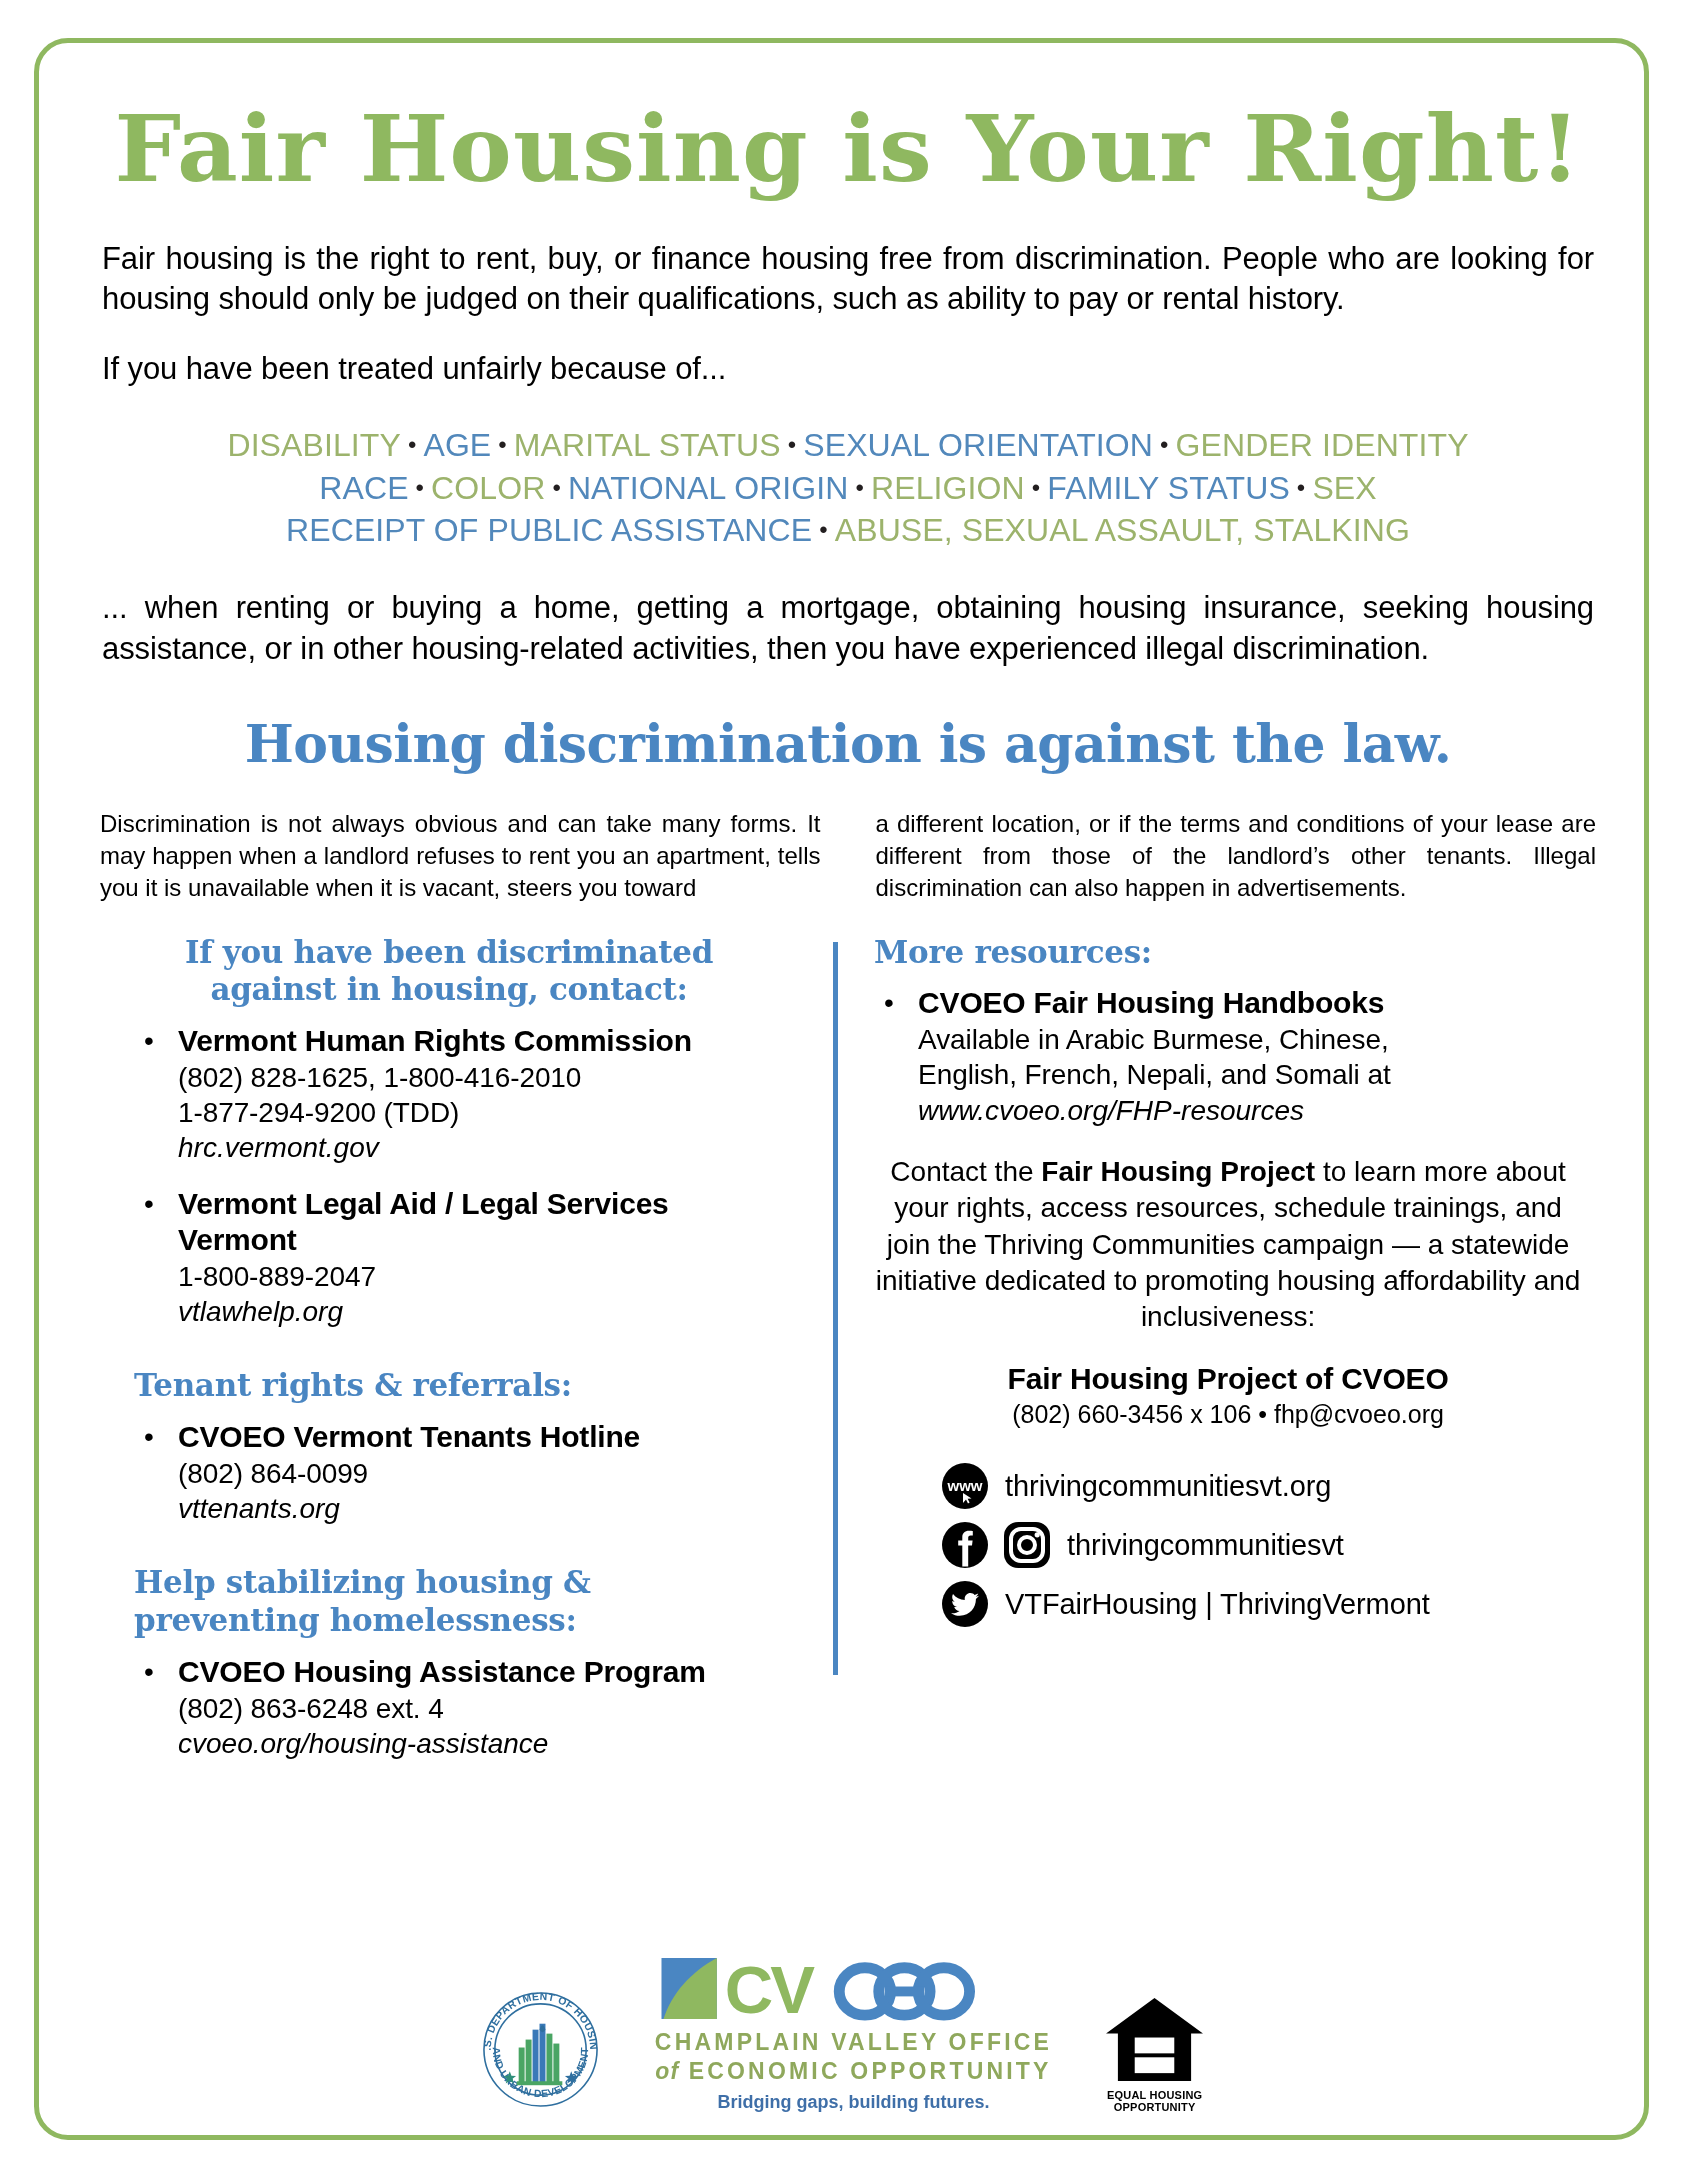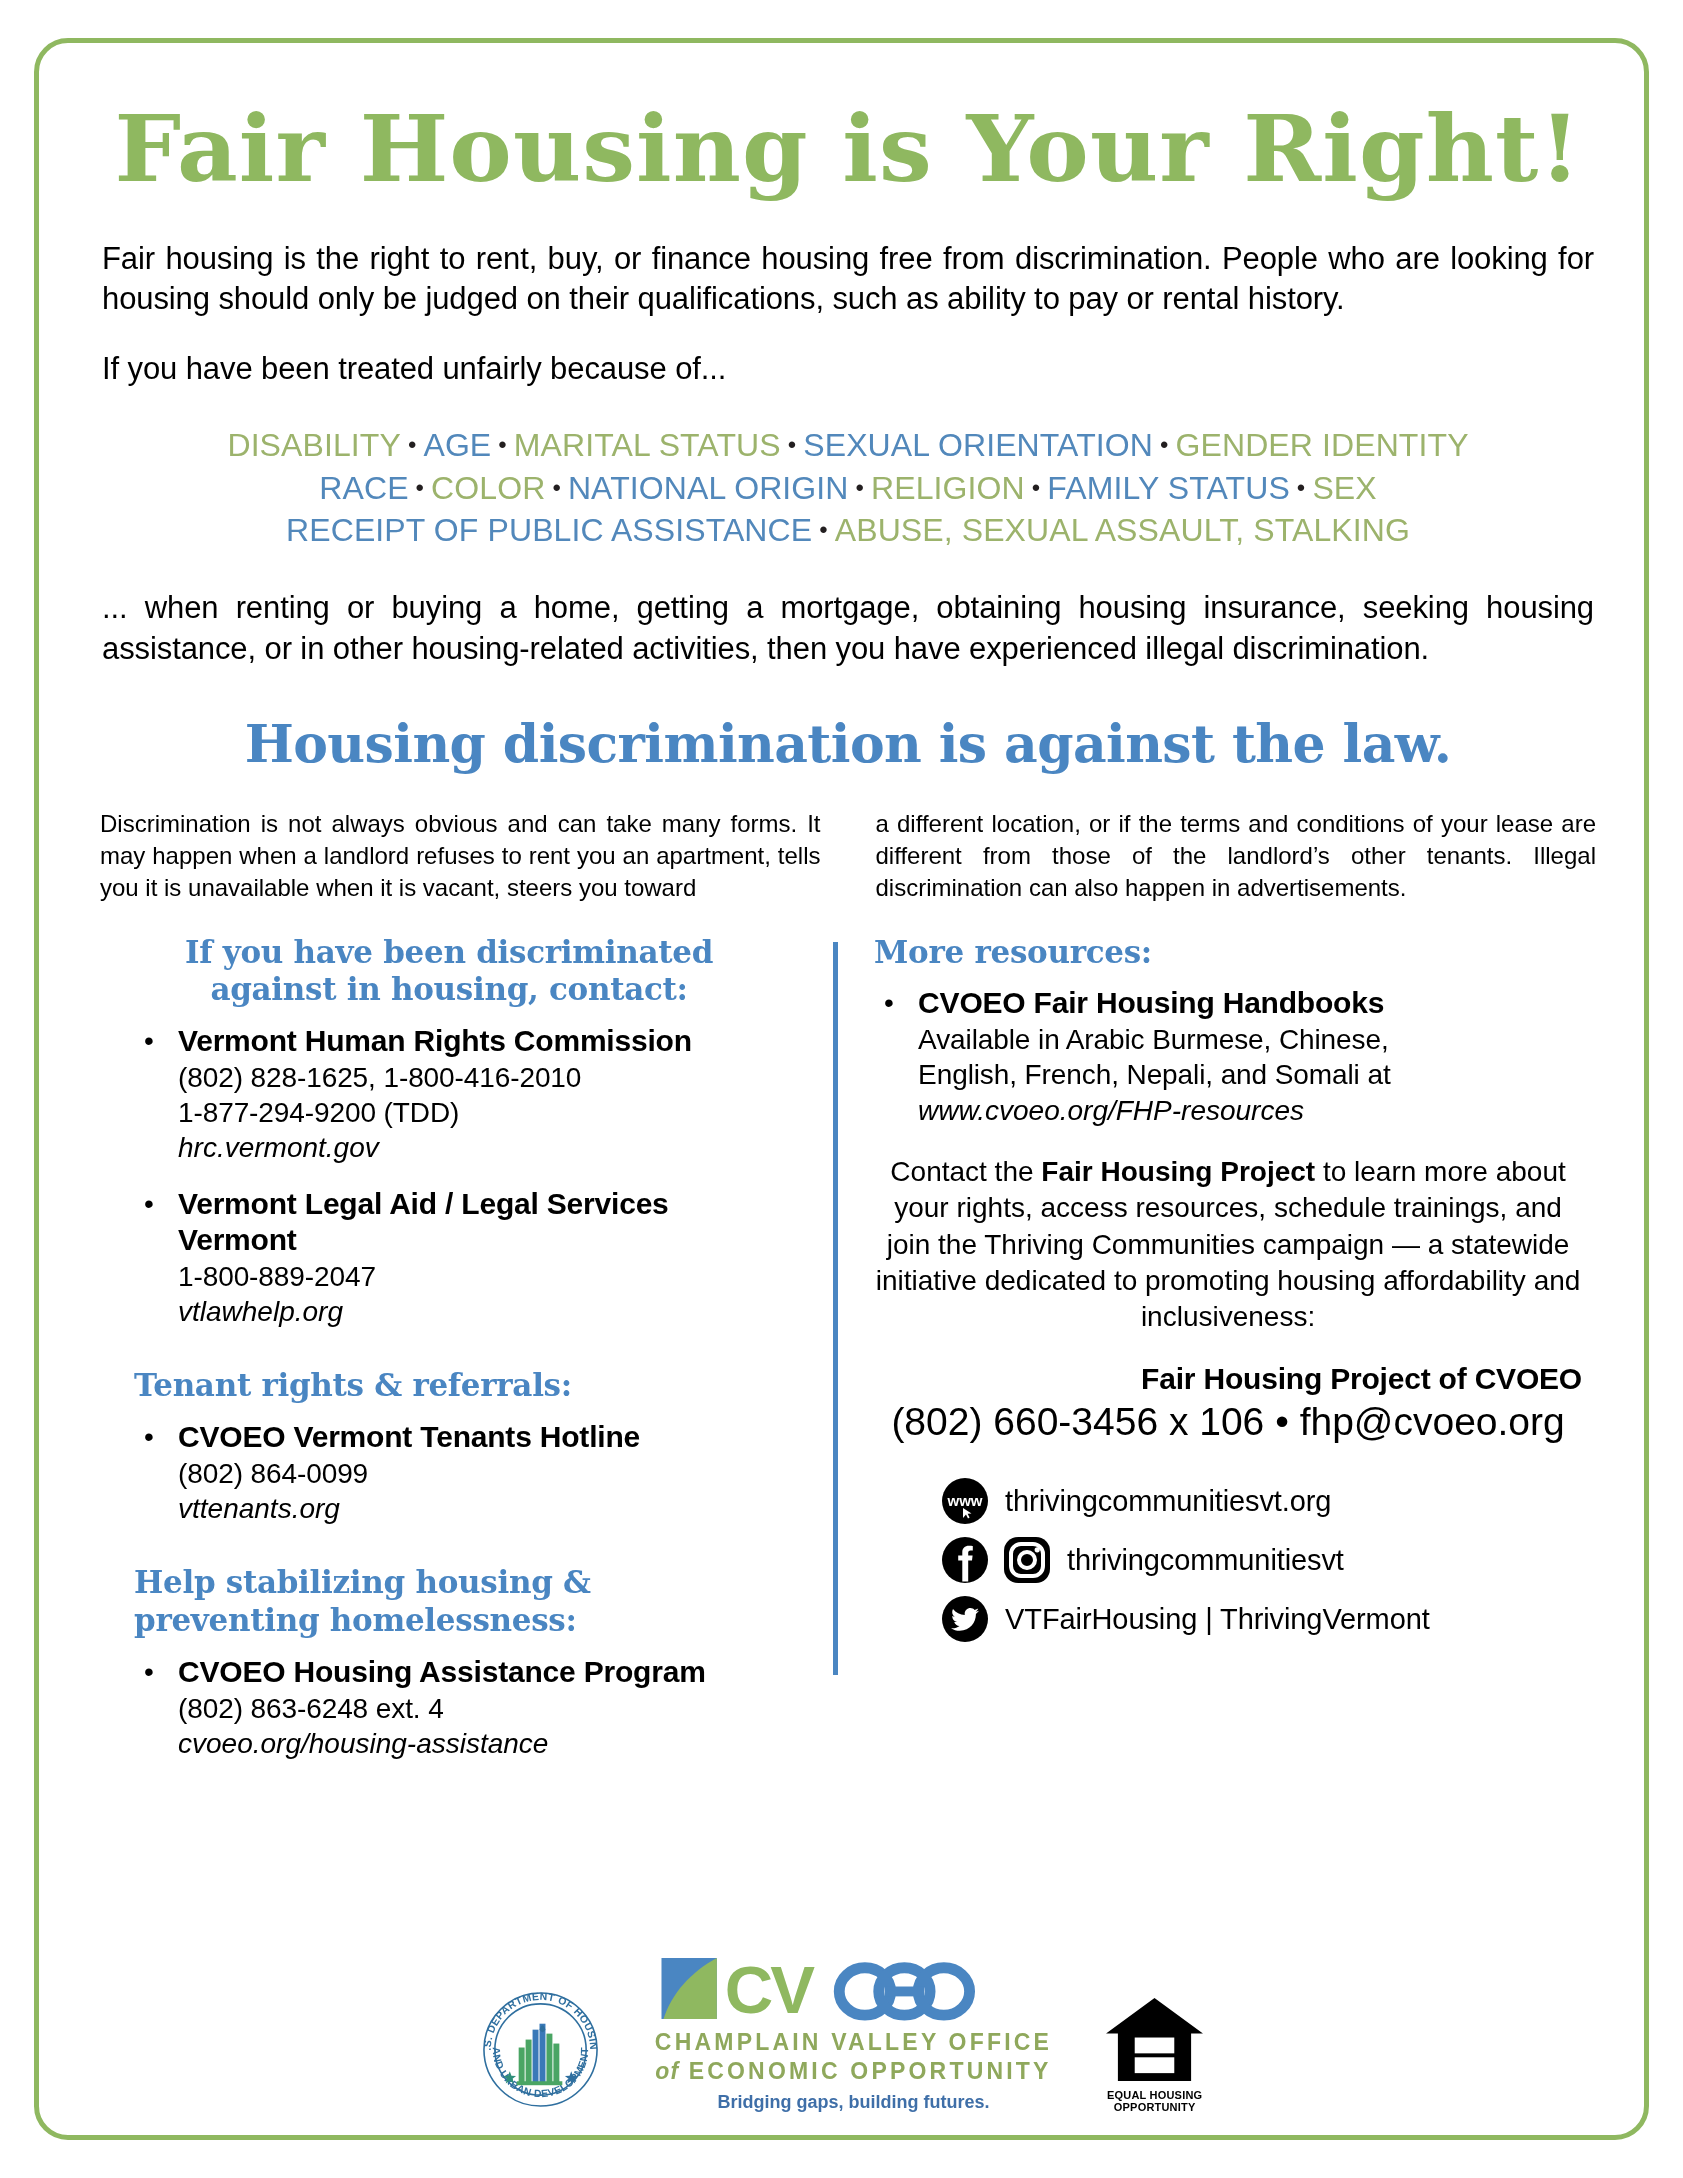--- a/index.html
+++ b/index.html
@@ -172,29 +172,29 @@
 
   
   .rc-block {
     text-align: center;
     font-size: 28px;
     line-height: 1.30;
     margin-top: 26px;
   }
   .rc-block .bold { font-weight: bold; }
   .rc-org {
-    text-align: right;
+    text-align: center;
     font-weight: bold;
     font-size: 30px;
     margin-top: 26px;
     letter-spacing: -0.2px;
   }
   .rc-contact {
     text-align: center;
-    font-size: 39px;
+    font-size: 25px;
     margin-top: 4px;
   }
 
   .social {
     margin: 30px 0 0 67px;
   }
   .social-row {
     display: flex;
     align-items: center;
     height: 55px;

